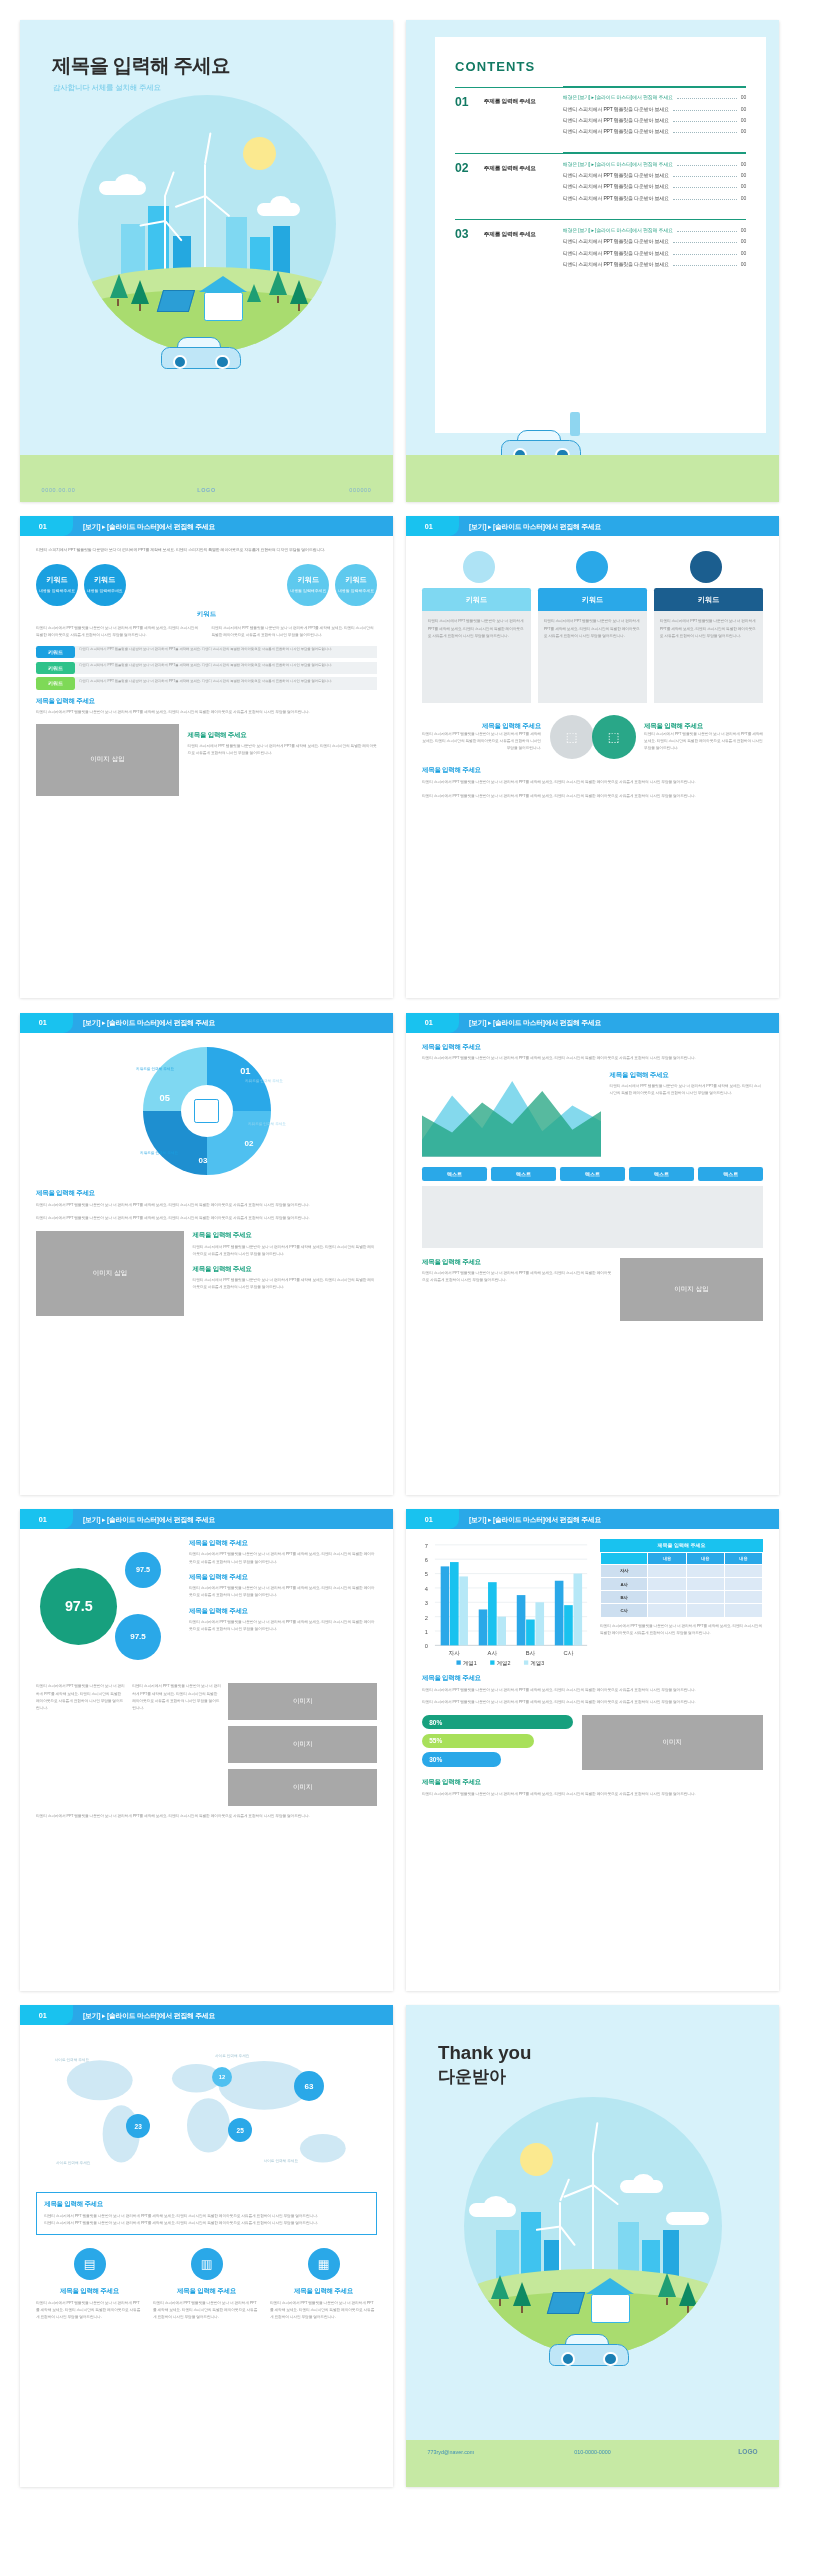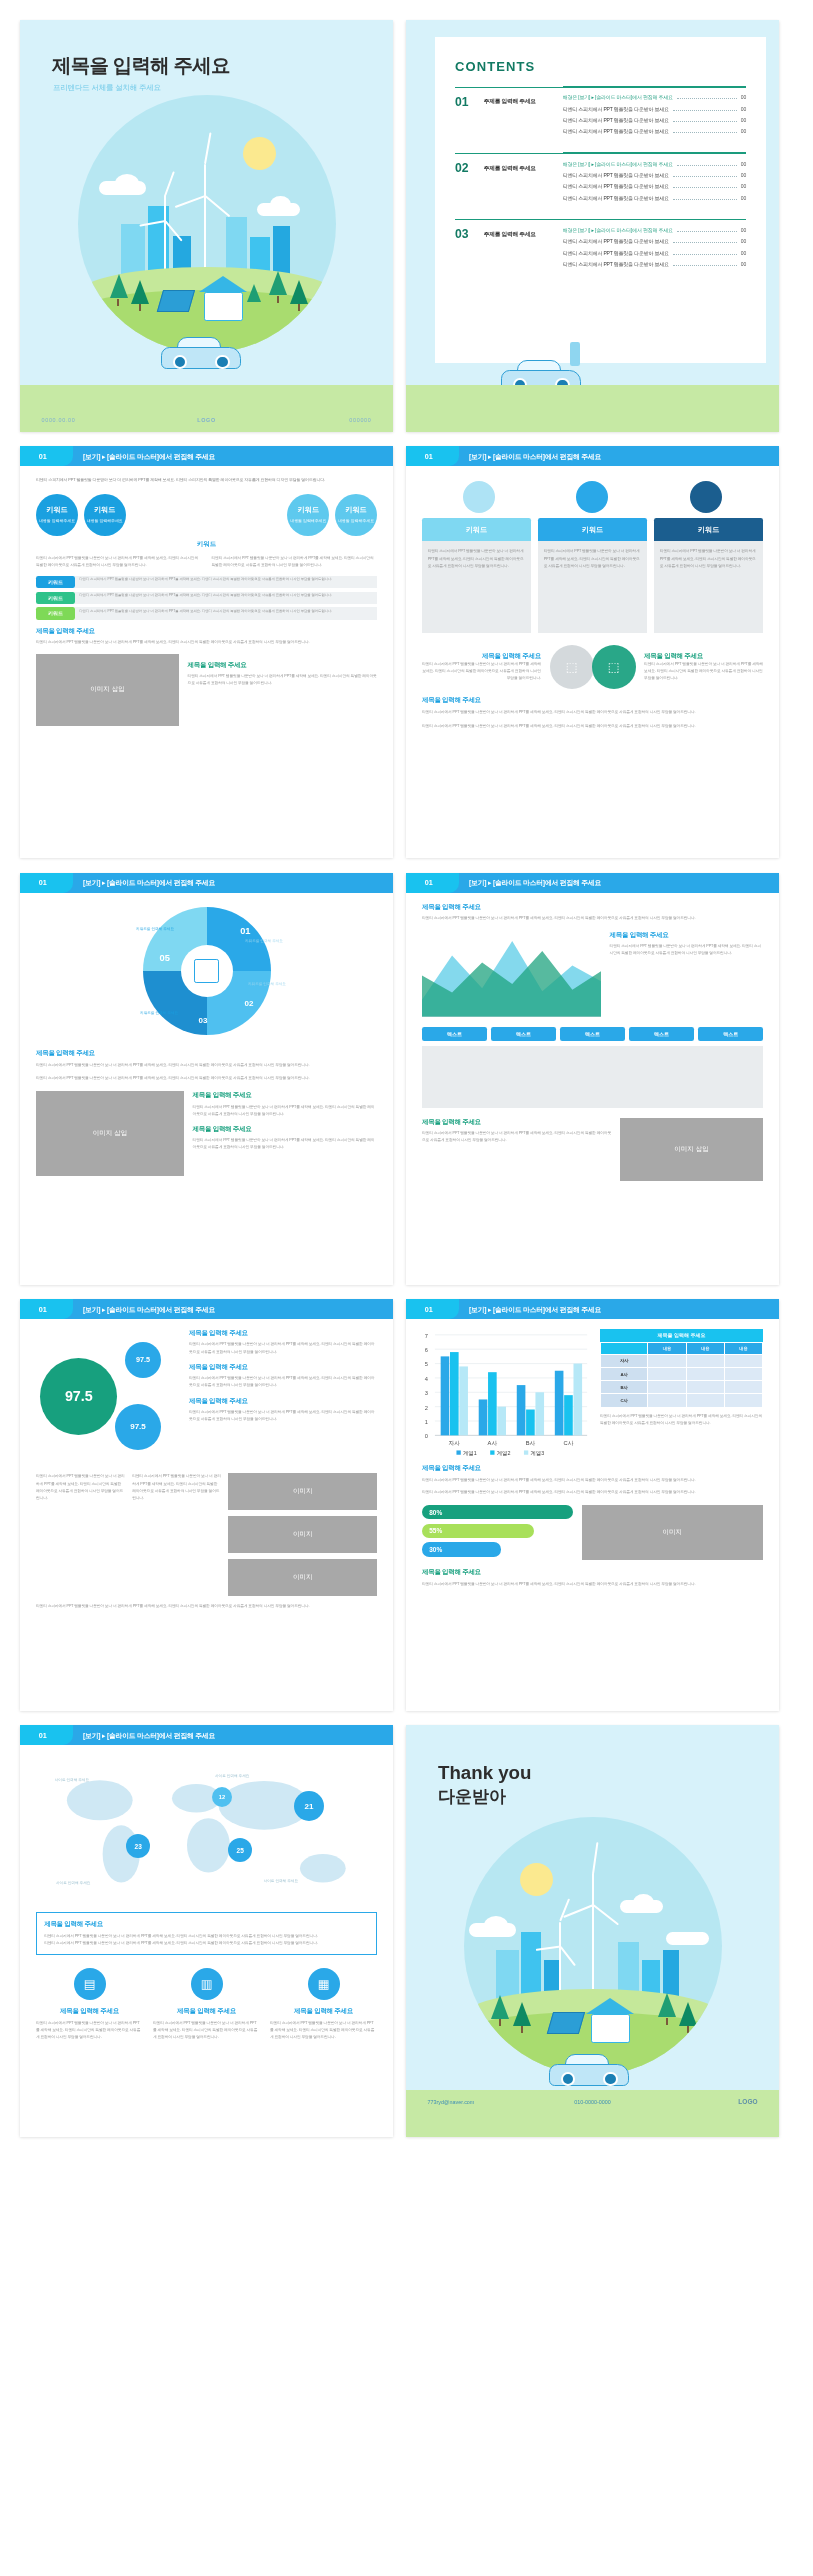--- a/index.html
+++ b/index.html
@@ -4,21 +4,21 @@
 <style>
   * { box-sizing: border-box; margin: 0; padding: 0; }
   body {
     width: 813px; height: 2576px;
     background: #ffffff;
     font-family: "Liberation Sans", "DejaVu Sans", sans-serif;
     overflow: hidden;
   }
   .sheet { width: 813px; padding: 20px 20px 29px 20px; display: flex; flex-wrap: wrap; gap: 14.3px 13px; }
   .slide {
-    width: 373px; height: 412px;
+    width: 373px; height: 482px;
     background: #fff;
     box-shadow: 0 0.7px 2.9px rgba(0,0,0,.16);
     position: relative; overflow: hidden;
   }
 
   
   .cover { background: #d7f2fa; }
   .cover .ctitle { position:absolute; top:32px; left:32px; font-size:19.4px; font-weight:bold; color:#2d2d2d; letter-spacing:-0.7px;}
   .cover .csub { position:absolute; top:63px; left:33px; font-size:7.5px; color:#6fc9e8; letter-spacing:-0.2px;}
   .balloon-wrap{position:absolute; left:0; top:75px; width:373px; height:337px; overflow:hidden;}
@@ -101,21 +101,21 @@
   .donut{position:relative;border-radius:50%;}
   .donut-c{position:absolute;left:50%;top:50%;transform:translate(-50%,-50%);border-radius:50%;background:#fff;display:flex;align-items:center;justify-content:center;}
 </style>
 </head>
 <body>
 
 <div class="sheet">
 
   <div class="slide cover">
     <div class="ctitle">제목을 입력해 주세요</div>
-    <div class="csub">프리텐다드 서체를 설치해 주세요</div>
+    <div class="csub">감사합니다 서체를 설치해 주세요</div>
 
     <div class="balloon-wrap">
       <div class="balloon">
         <div class="sun"></div>
         <div class="cloud" style="left:21.5px;top:86px;width:47px;height:14.3px;"></div>
         <div class="cloud" style="left:37px;top:79px;width:24.4px;height:18.7px;border-radius:50%;"></div>
         <div class="cloud" style="left:179px;top:108px;width:43px;height:13px;"></div>
         <div class="cloud" style="left:192px;top:101px;width:21.5px;height:17px;border-radius:50%;"></div>
 
         <div class="bld l" style="left:43px;top:129px;width:24.4px;height:72px;"></div>
@@ -633,21 +633,21 @@
         <svg width="330" height="143" viewBox="0 0 460 200" style="position:absolute;left:5.7px;top:2.9px;">
           <g fill="#cfe8f4">
             <ellipse cx="80" cy="55" rx="46" ry="28"></ellipse>
             <ellipse cx="110" cy="130" rx="26" ry="40"></ellipse>
             <ellipse cx="215" cy="52" rx="34" ry="20"></ellipse>
             <ellipse cx="232" cy="118" rx="30" ry="38"></ellipse>
             <ellipse cx="310" cy="62" rx="64" ry="34"></ellipse>
             <ellipse cx="392" cy="150" rx="32" ry="20"></ellipse>
           </g>
         </svg>
-        <div class="map-pin" style="right:53px;top:33px;width:30px;height:30px;font-size:8px;">21</div>
+        <div class="map-pin" style="right:53px;top:33px;width:30px;height:30px;font-size:8px;">63</div>
         <div class="map-pin" style="left:176px;top:29px;width:20px;height:20px;font-size:5.7px;background:#4fc0f0;">12</div>
         <div class="map-pin" style="left:192px;top:80px;width:24.4px;height:24.4px;font-size:6.5px;background:#2aa8e8;">25</div>
         <div class="map-pin" style="left:90px;top:76px;width:24.4px;height:24.4px;font-size:6.5px;background:#2aa8e8;">23</div>
         <div style="position:absolute;left:18.7px;top:20px;font-size:3.6px;color:#8fb8c9;">사이트 입력해 주세요</div>
         <div style="position:absolute;left:179px;top:16px;font-size:3.6px;color:#8fb8c9;">사이트 입력해 주세요</div>
         <div style="position:absolute;left:20px;top:123px;font-size:3.6px;color:#8fb8c9;">사이트 입력해 주세요</div>
         <div style="position:absolute;right:79px;top:121px;font-size:3.6px;color:#8fb8c9;">사이트 입력해 주세요</div>
       </div>
 
       <div style="border:0.7px solid #2aa8e8;padding:7.2px;margin-top:2.9px;">

